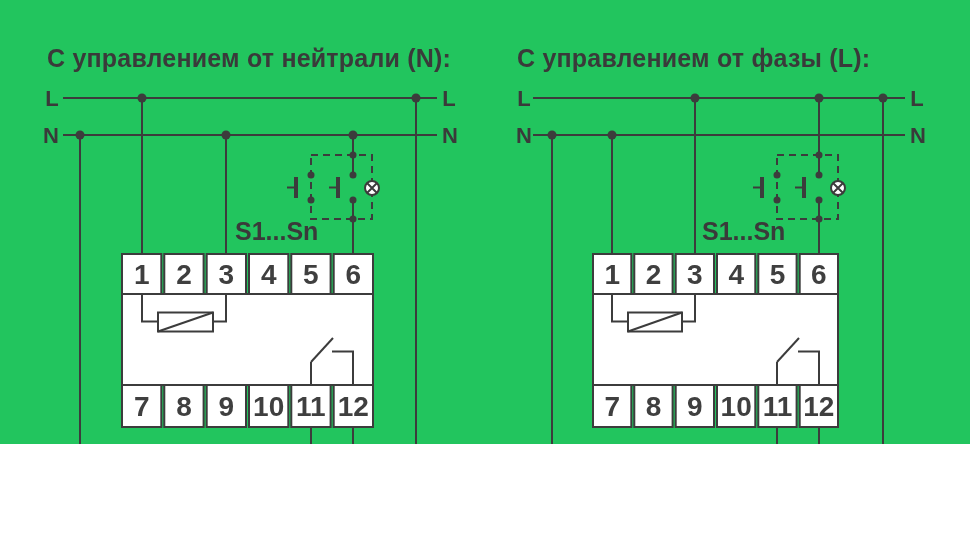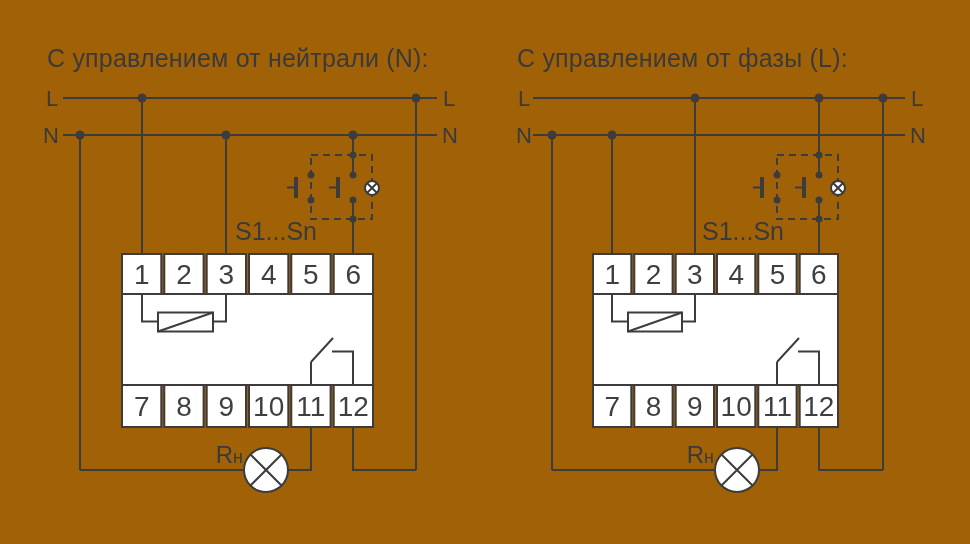--- a/index.html
+++ b/index.html
@@ -1,21 +1,22 @@
 <!DOCTYPE html>
 <html><head>
 <meta charset="utf-8">
 <style>
   html,body{margin:0;padding:0;background:#ffffff;}
   .canvas{
     position:relative;
-    width:970px;height:544px;
-    background:#a16207;
+    width:970px;height:444px;
+    background:#22c55e;
     font-family:"Liberation Sans", sans-serif;
     overflow:hidden;
+    font-weight:bold;
   }
   svg{position:absolute;left:0;top:0;}
   .w{stroke:#3c3c3c;stroke-width:2;fill:none;}
   .wthick{stroke:#3c3c3c;stroke-width:4;fill:none;}
   .dash{stroke:#3c3c3c;stroke-width:2;fill:none;stroke-dasharray:7 5;}
   .dot{fill:#3c3c3c;stroke:none;}
   .sym{stroke:#3c3c3c;stroke-width:2;fill:#ffffff;}
   text{fill:#3a3a3a;}
   .title{font-size:25px;letter-spacing:0.2px;}
   .lnlabel{font-size:22px;text-anchor:middle;}

